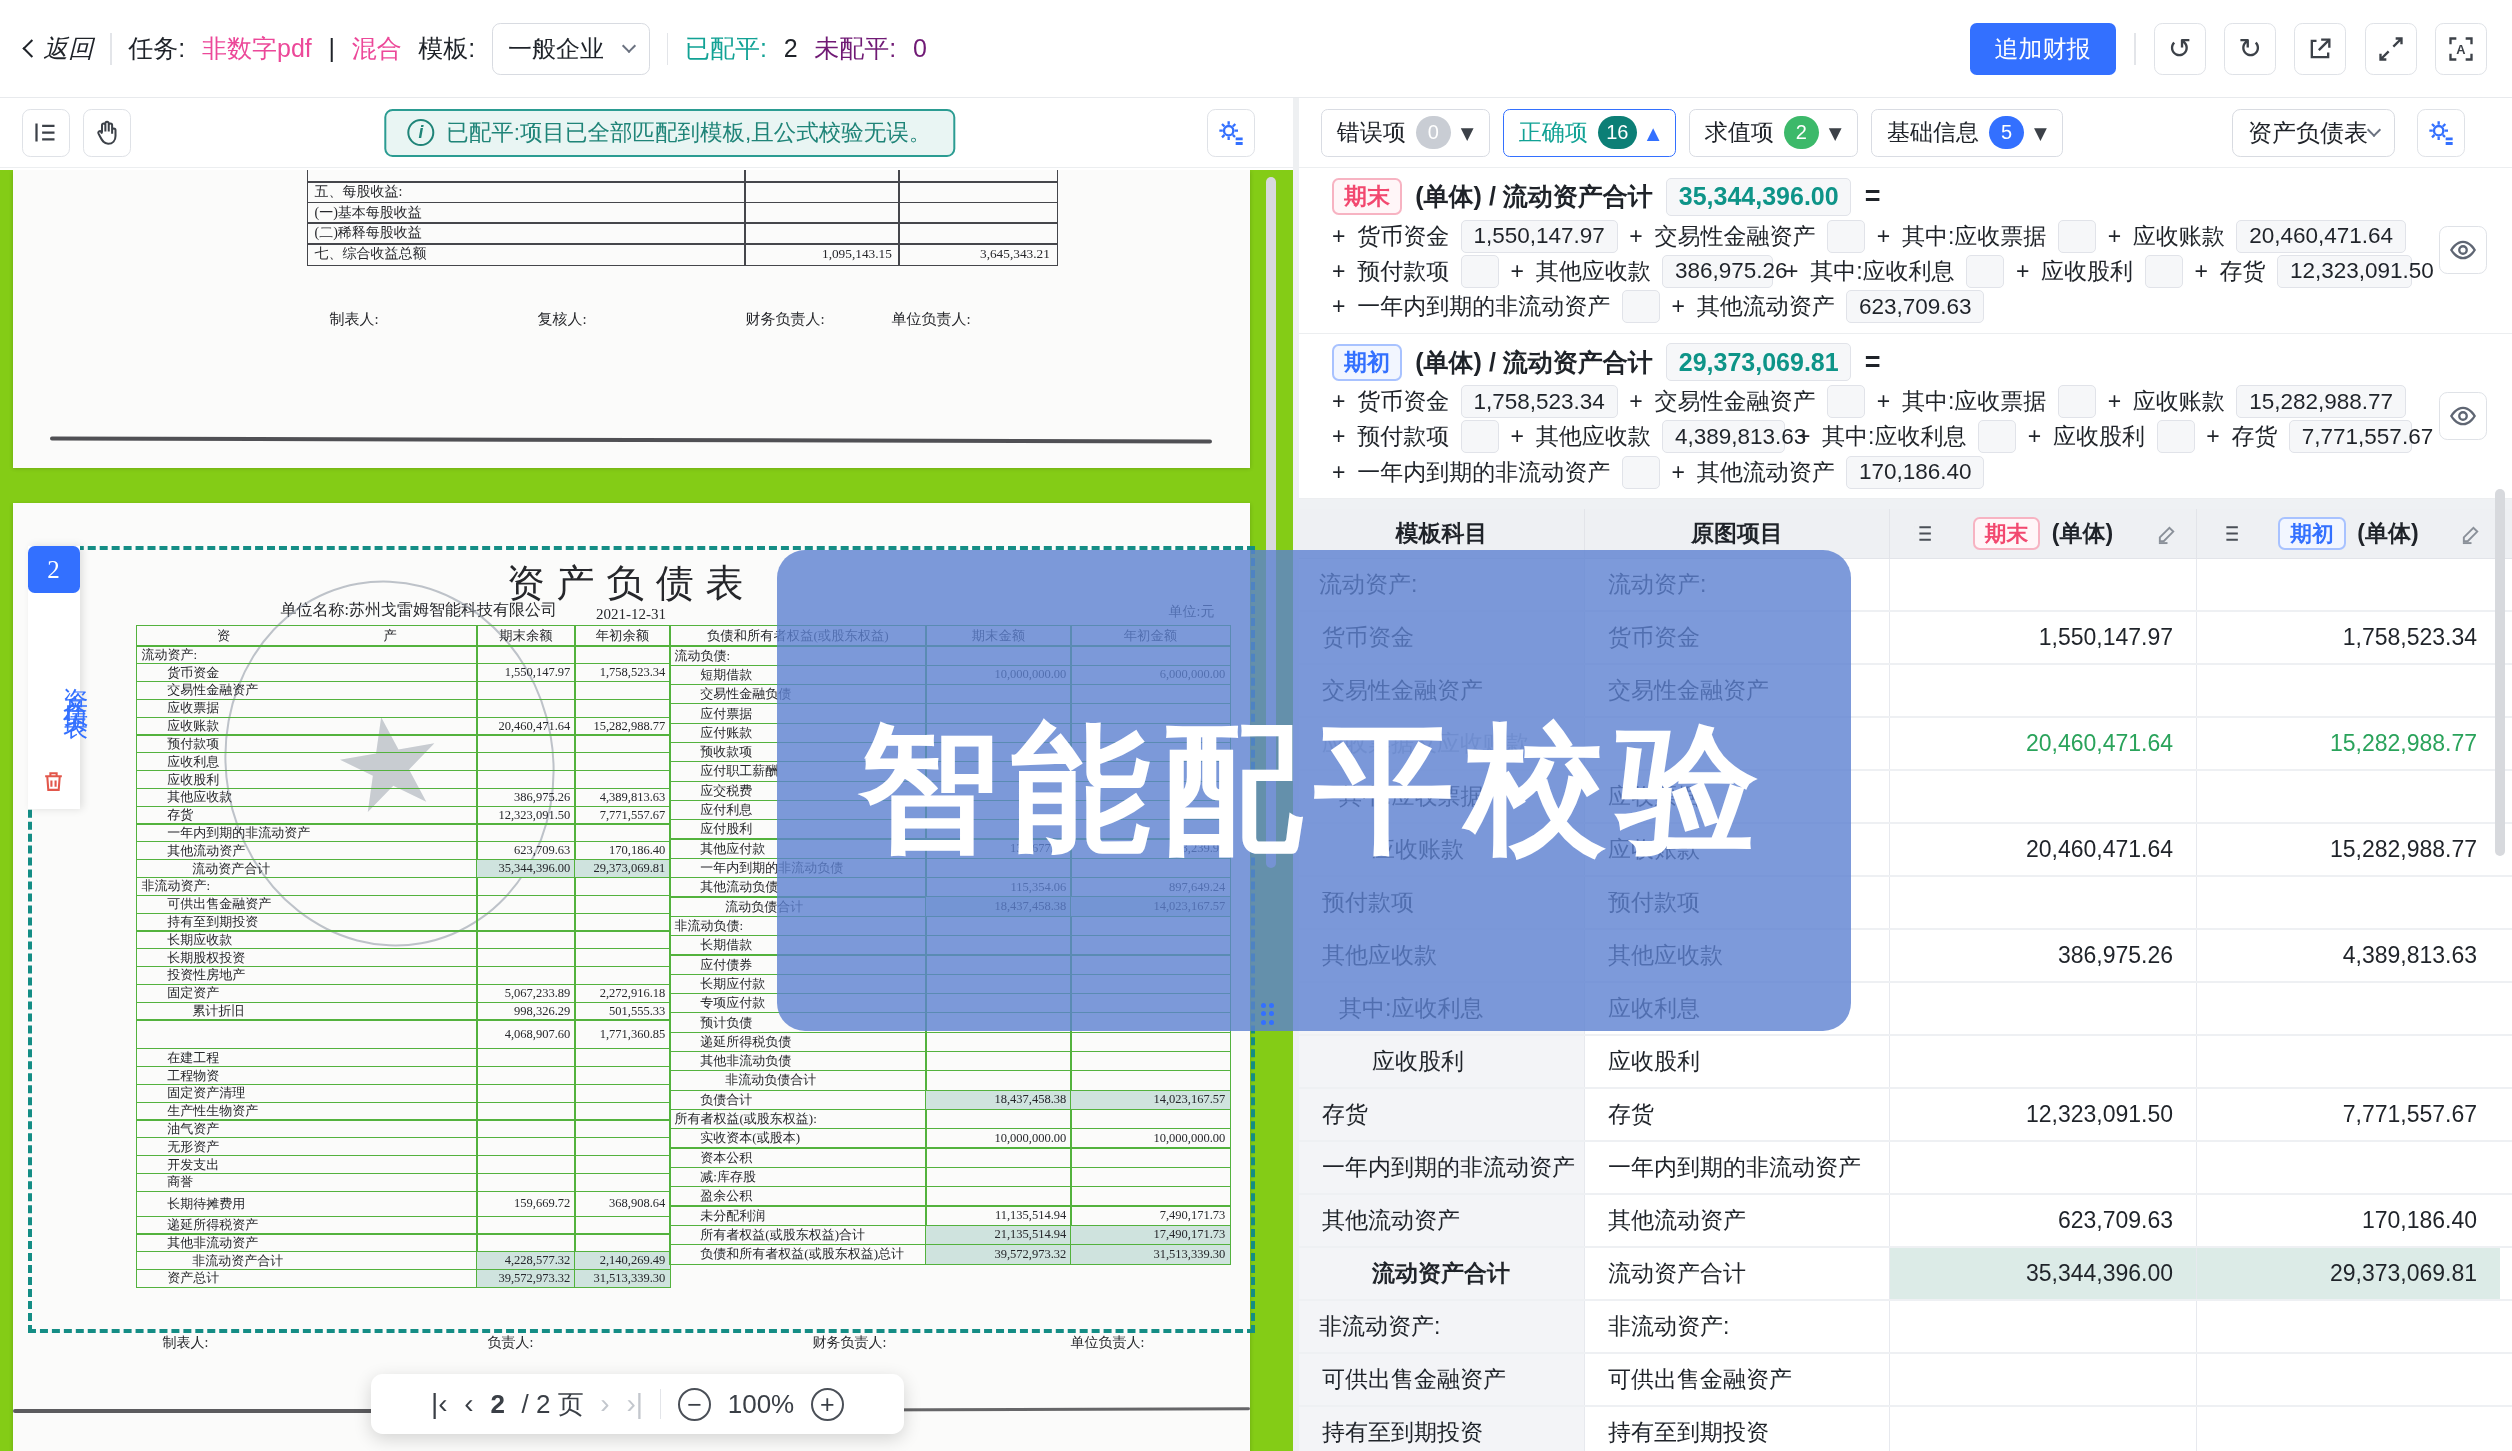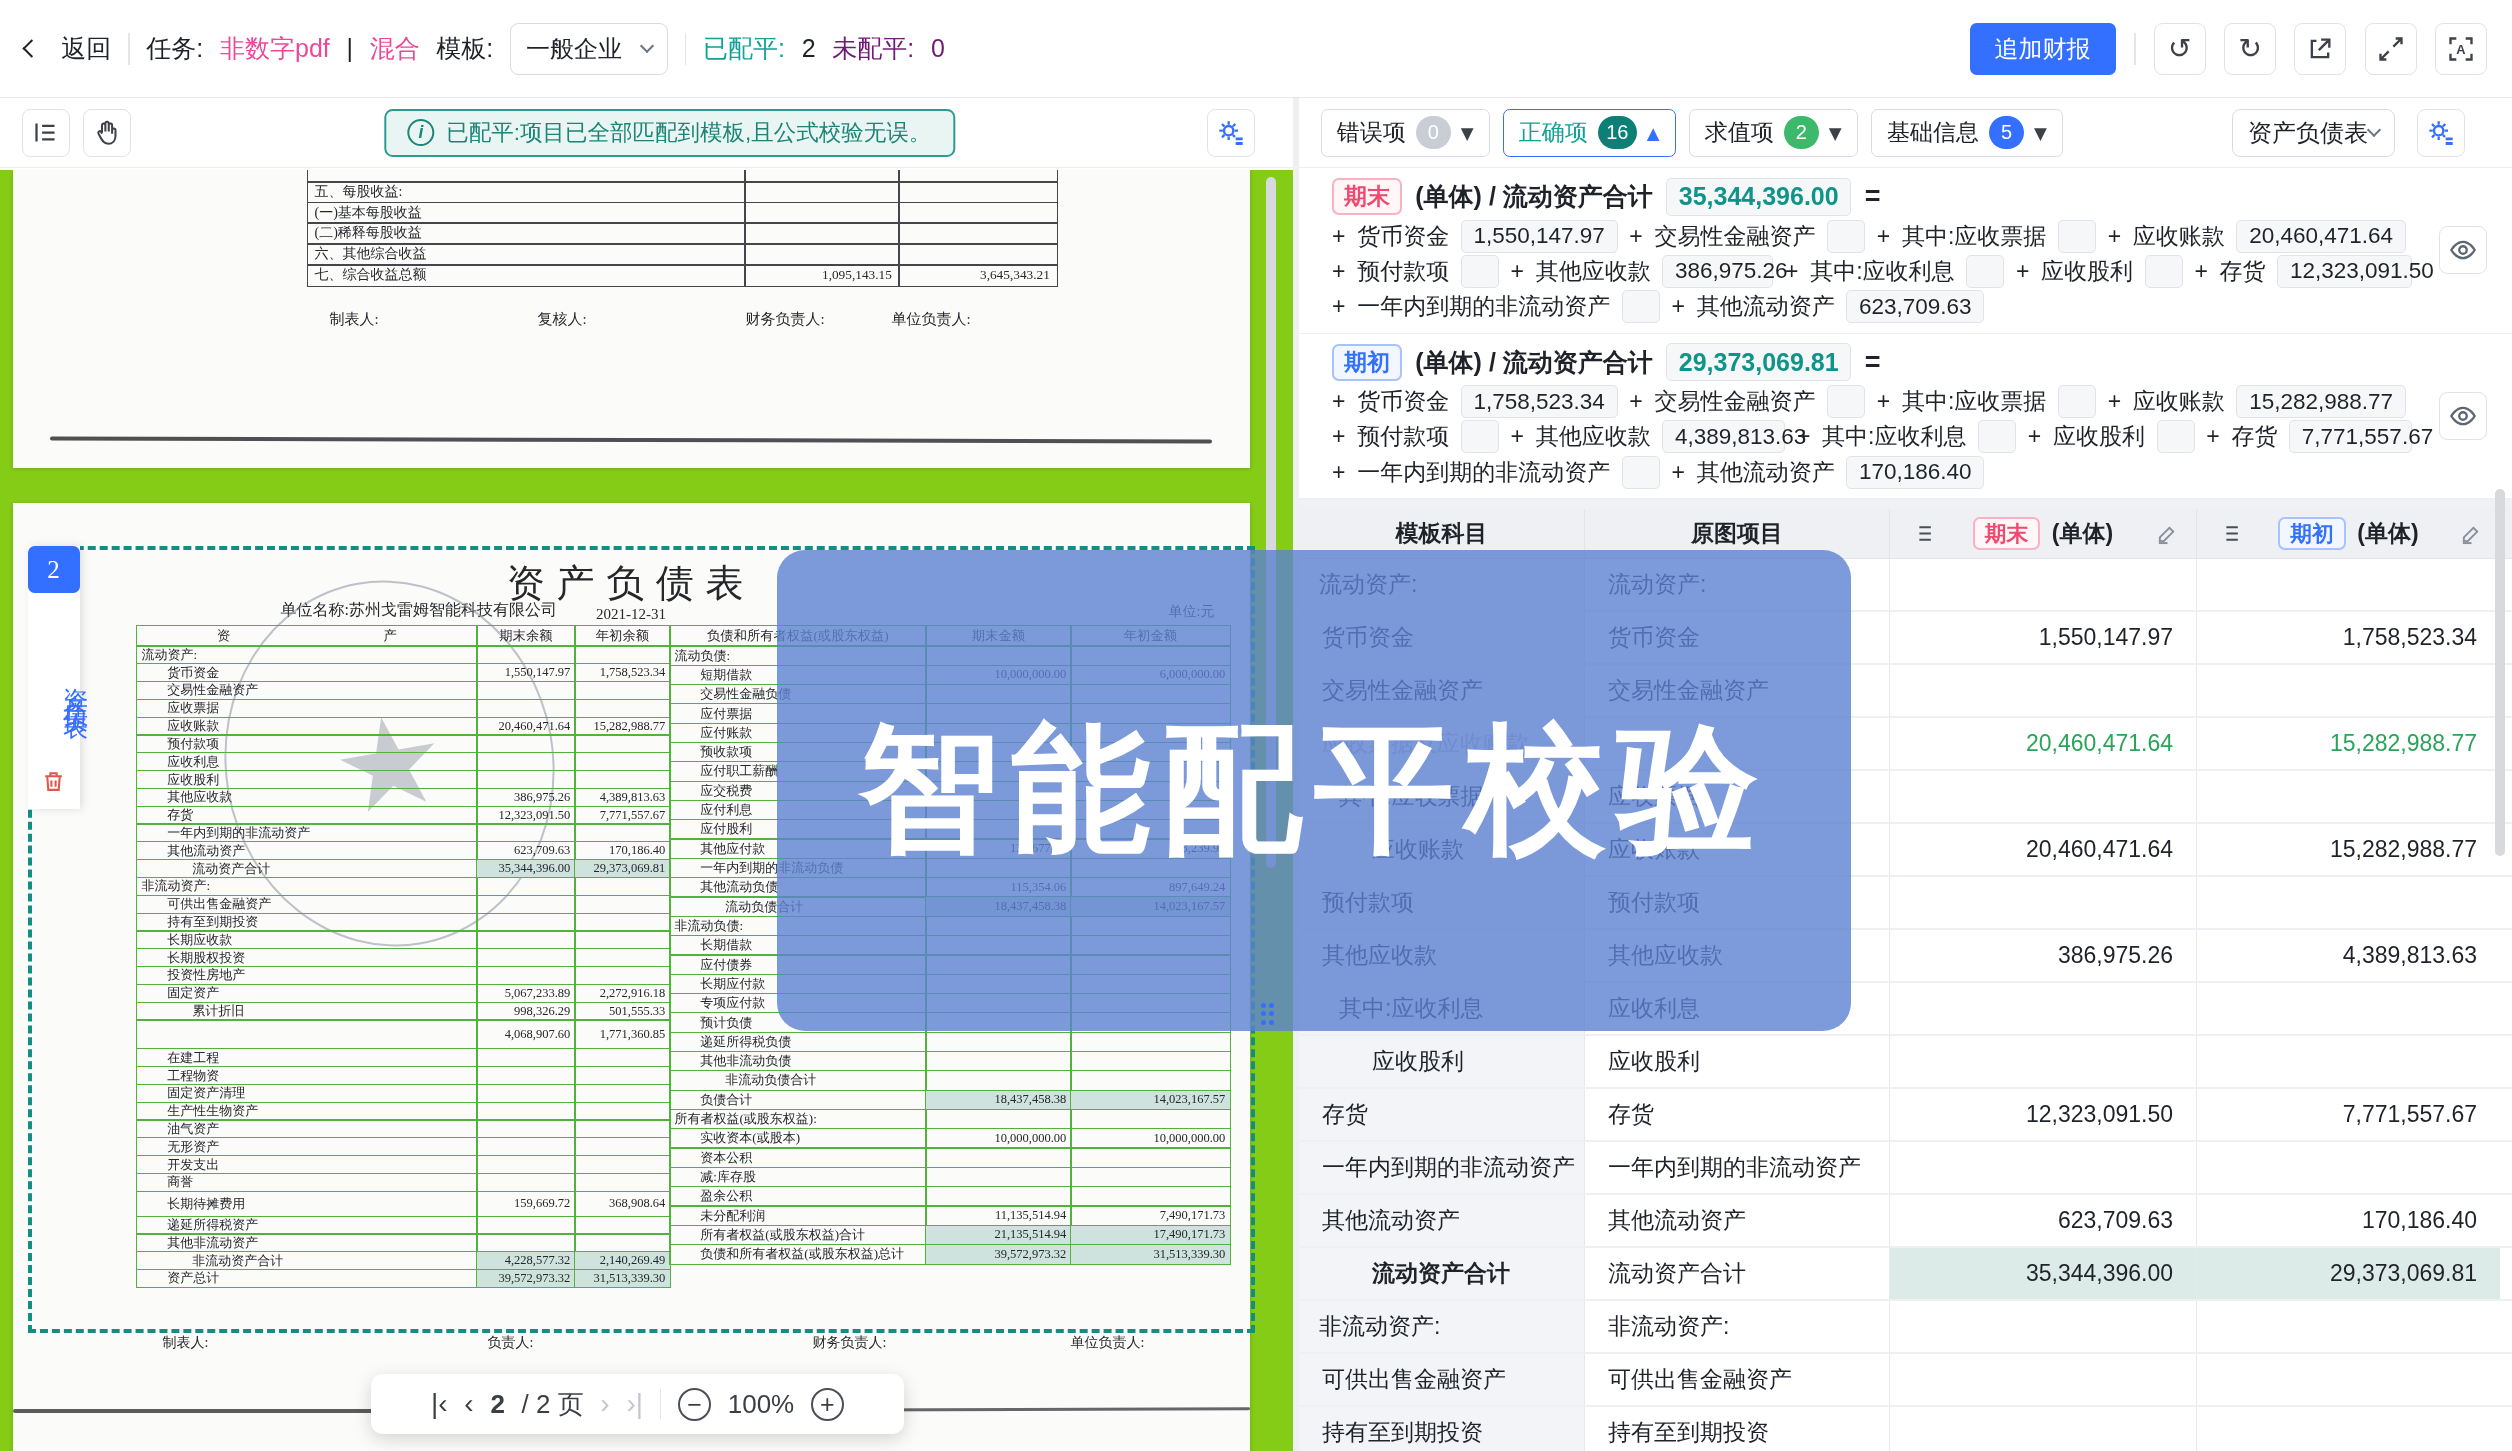--- a/index.html
+++ b/index.html
@@ -4,21 +4,21 @@
 <style>
   * { margin:0; padding:0; box-sizing:border-box; }
   html,body { width:2512px; height:1451px; overflow:hidden; background:#eef0f2;
     font-family:"Liberation Sans", sans-serif; color:#1f2329; }
 
   
   .topbar { position:absolute; left:0; top:0; width:2512px; height:98px; background:#fff;
     border-bottom:1.7px solid #e8eaed; display:flex; align-items:center; padding:0 25px; z-index:20; }
   .topbar .left { display:flex; align-items:center; gap:16.7px; font-size:25px; }
   .vdiv { width:1.7px; height:32px; background:#e3e5e9; }
-  .back { display:flex; align-items:center; gap:23px; cursor:pointer; font-weight:500; }
+  .back { display:flex; align-items:center; gap:5px; cursor:pointer; font-weight:500;font-style:italic; }
   .chev-l { width:13.3px; height:13.3px; border-left:2.5px solid #1f2329; border-bottom:2.5px solid #1f2329; transform:rotate(45deg); }
   .lnk { color:#ec4899; }
   .sel-box { display:flex; align-items:center; justify-content:space-between; width:158px; height:52px;
     border:1.7px solid #d8dbe1; border-radius:8.3px; padding:0 15px; font-size:24px; cursor:pointer; }
   .chev-d { width:10px; height:10px; border-right:2.1px solid #6b7280; border-bottom:2.1px solid #6b7280; transform:rotate(45deg); margin-top:-5px; }
   .teal { color:#12a295; }
   .muted { color:#701a75; }
   .topbar .right { margin-left:auto; display:flex; align-items:center; gap:18.3px; }
   .btn-primary { height:52px; padding:0 25px; background:#3370ff; color:#fff; font-size:24px;
     border:none; border-radius:6.7px; display:flex; align-items:center; cursor:pointer; }
@@ -261,25 +261,20 @@
             <div class="num"></div>
             <div class="num"></div>
           </div>
           <div class="p1-row">
             <div>(一)基本每股收益</div>
             <div class="num"></div>
             <div class="num"></div>
           </div>
           <div class="p1-row">
             <div>(二)稀释每股收益</div>
-            <div class="num"></div>
-            <div class="num"></div>
-          </div>
-          <div class="p1-row">
-            <div>六、其他综合收益</div>
             <div class="num"></div>
             <div class="num"></div>
           </div>
           <div class="p1-row">
             <div>七、综合收益总额</div>
             <div class="num">1,095,143.15</div>
             <div class="num">3,645,343.21</div>
           </div>
         </div>
       <div class="p1-footer" id="p1footer">

